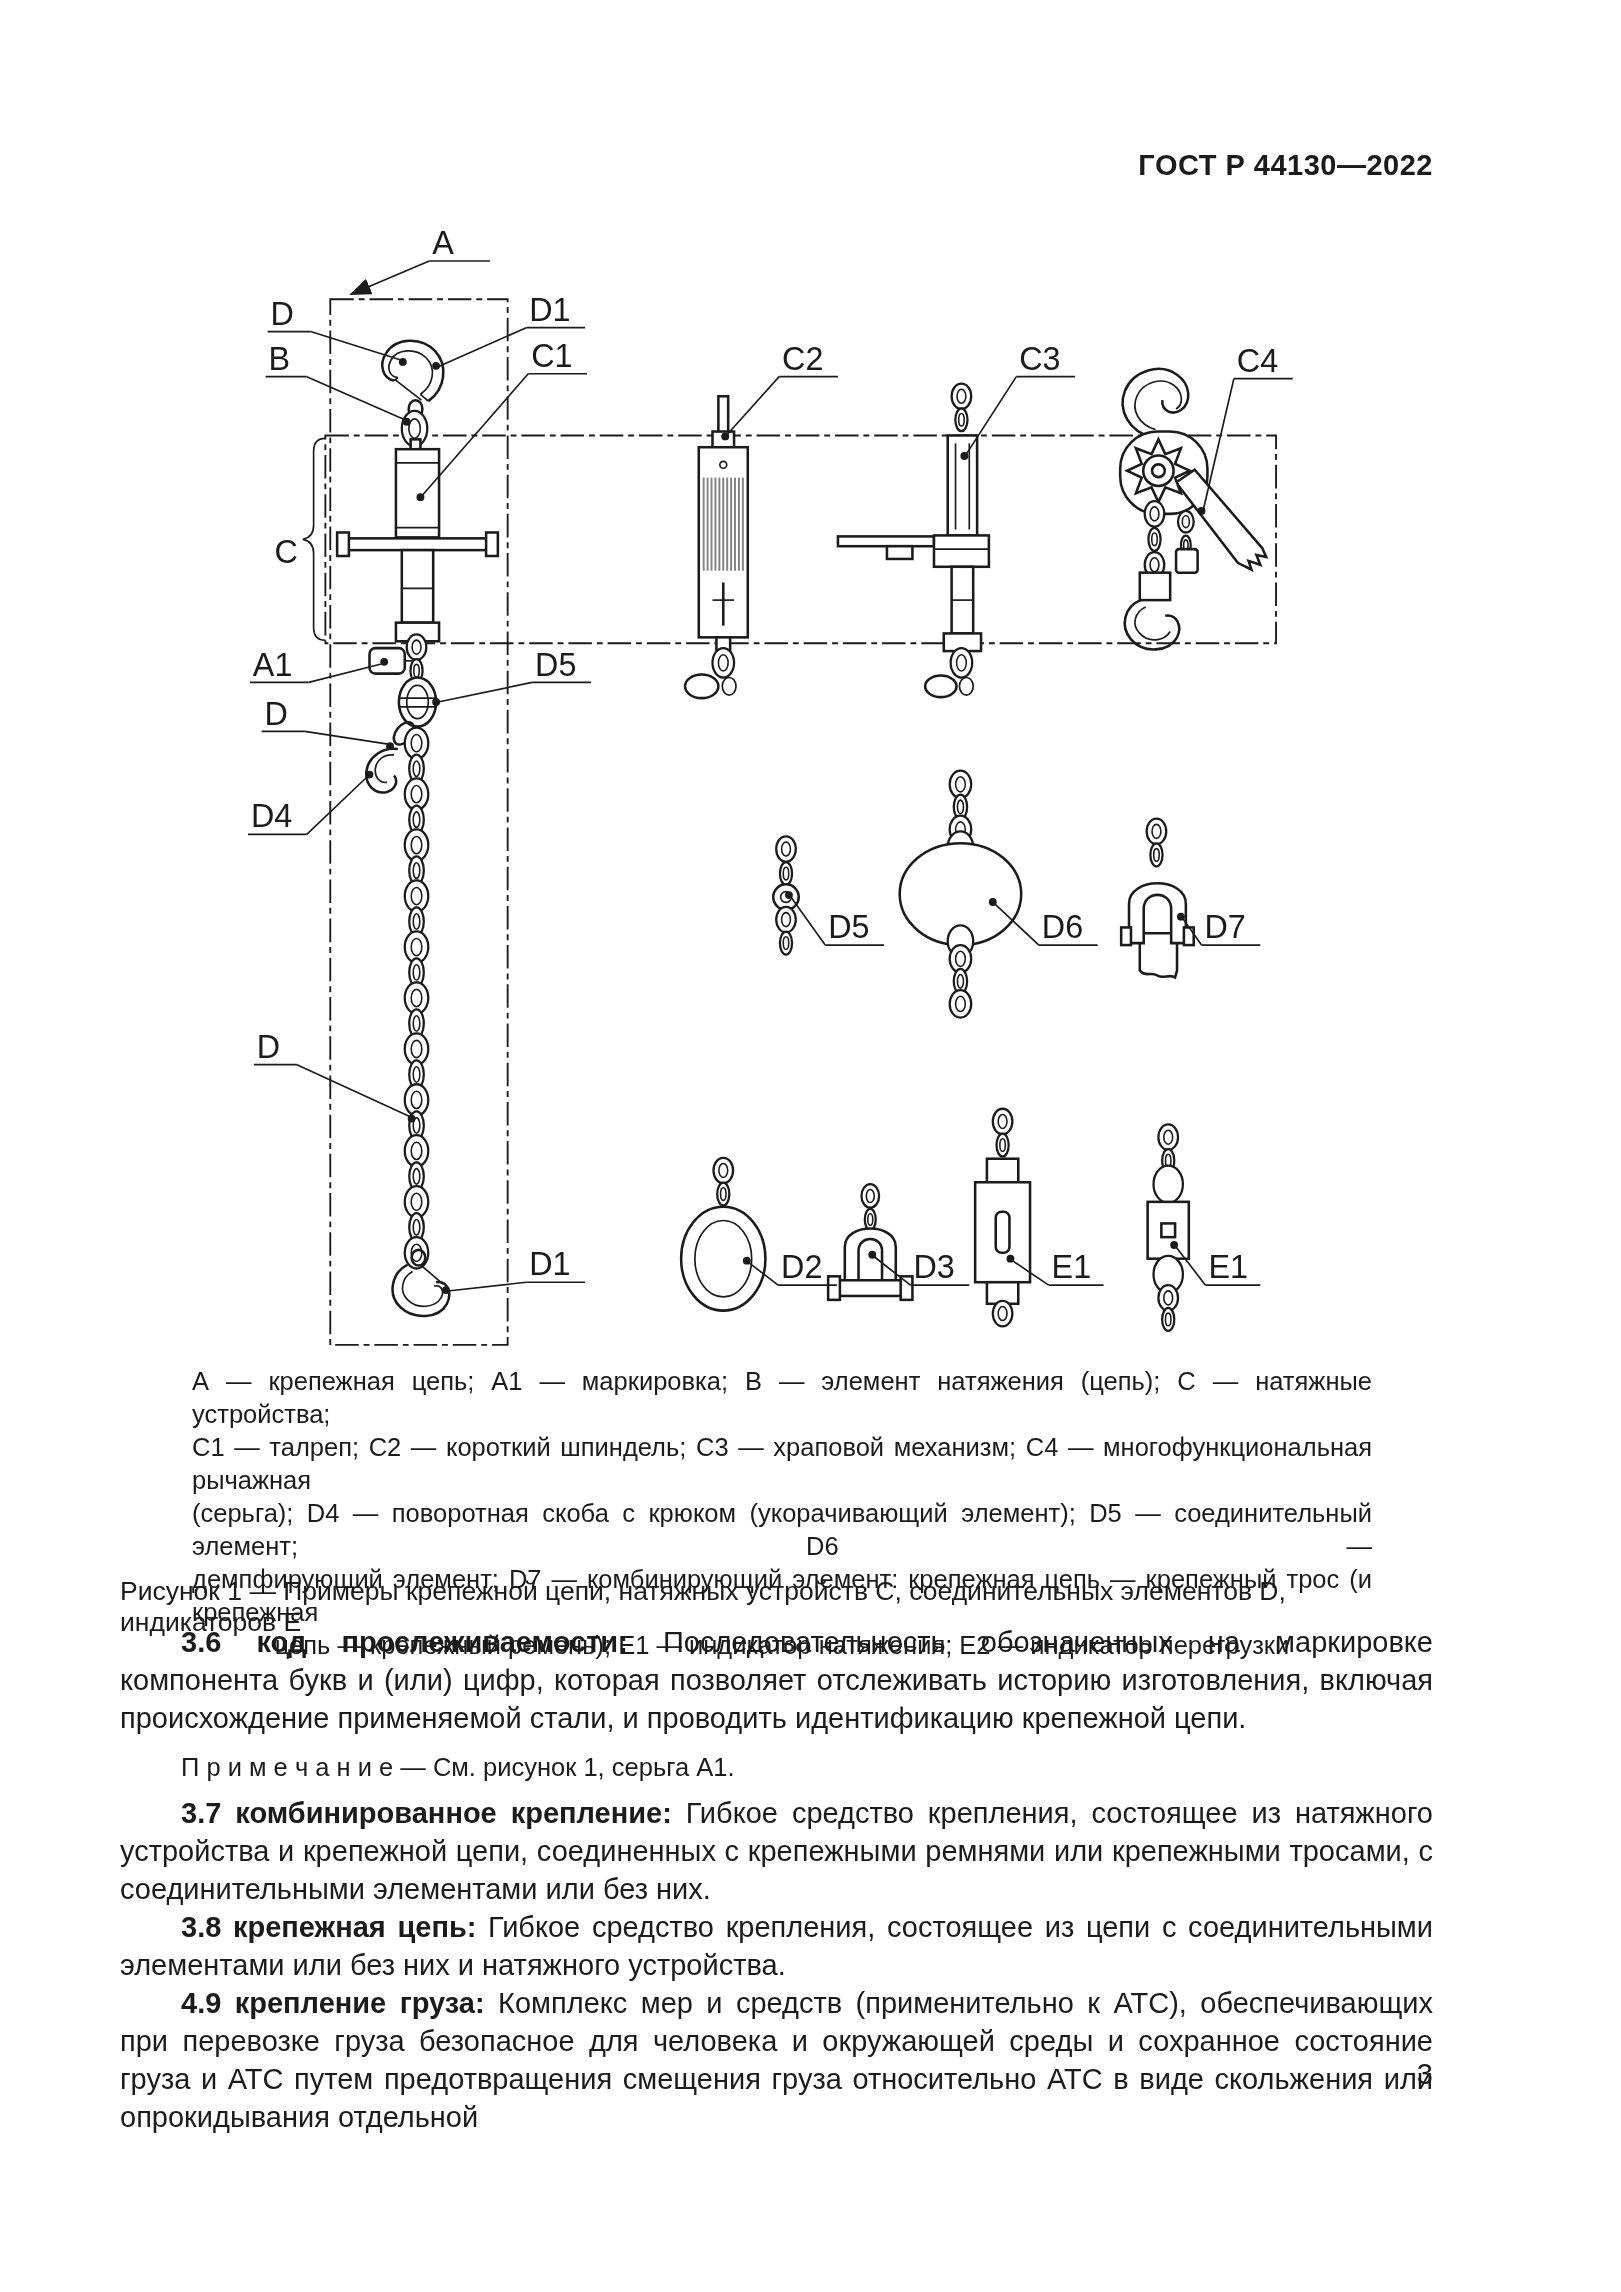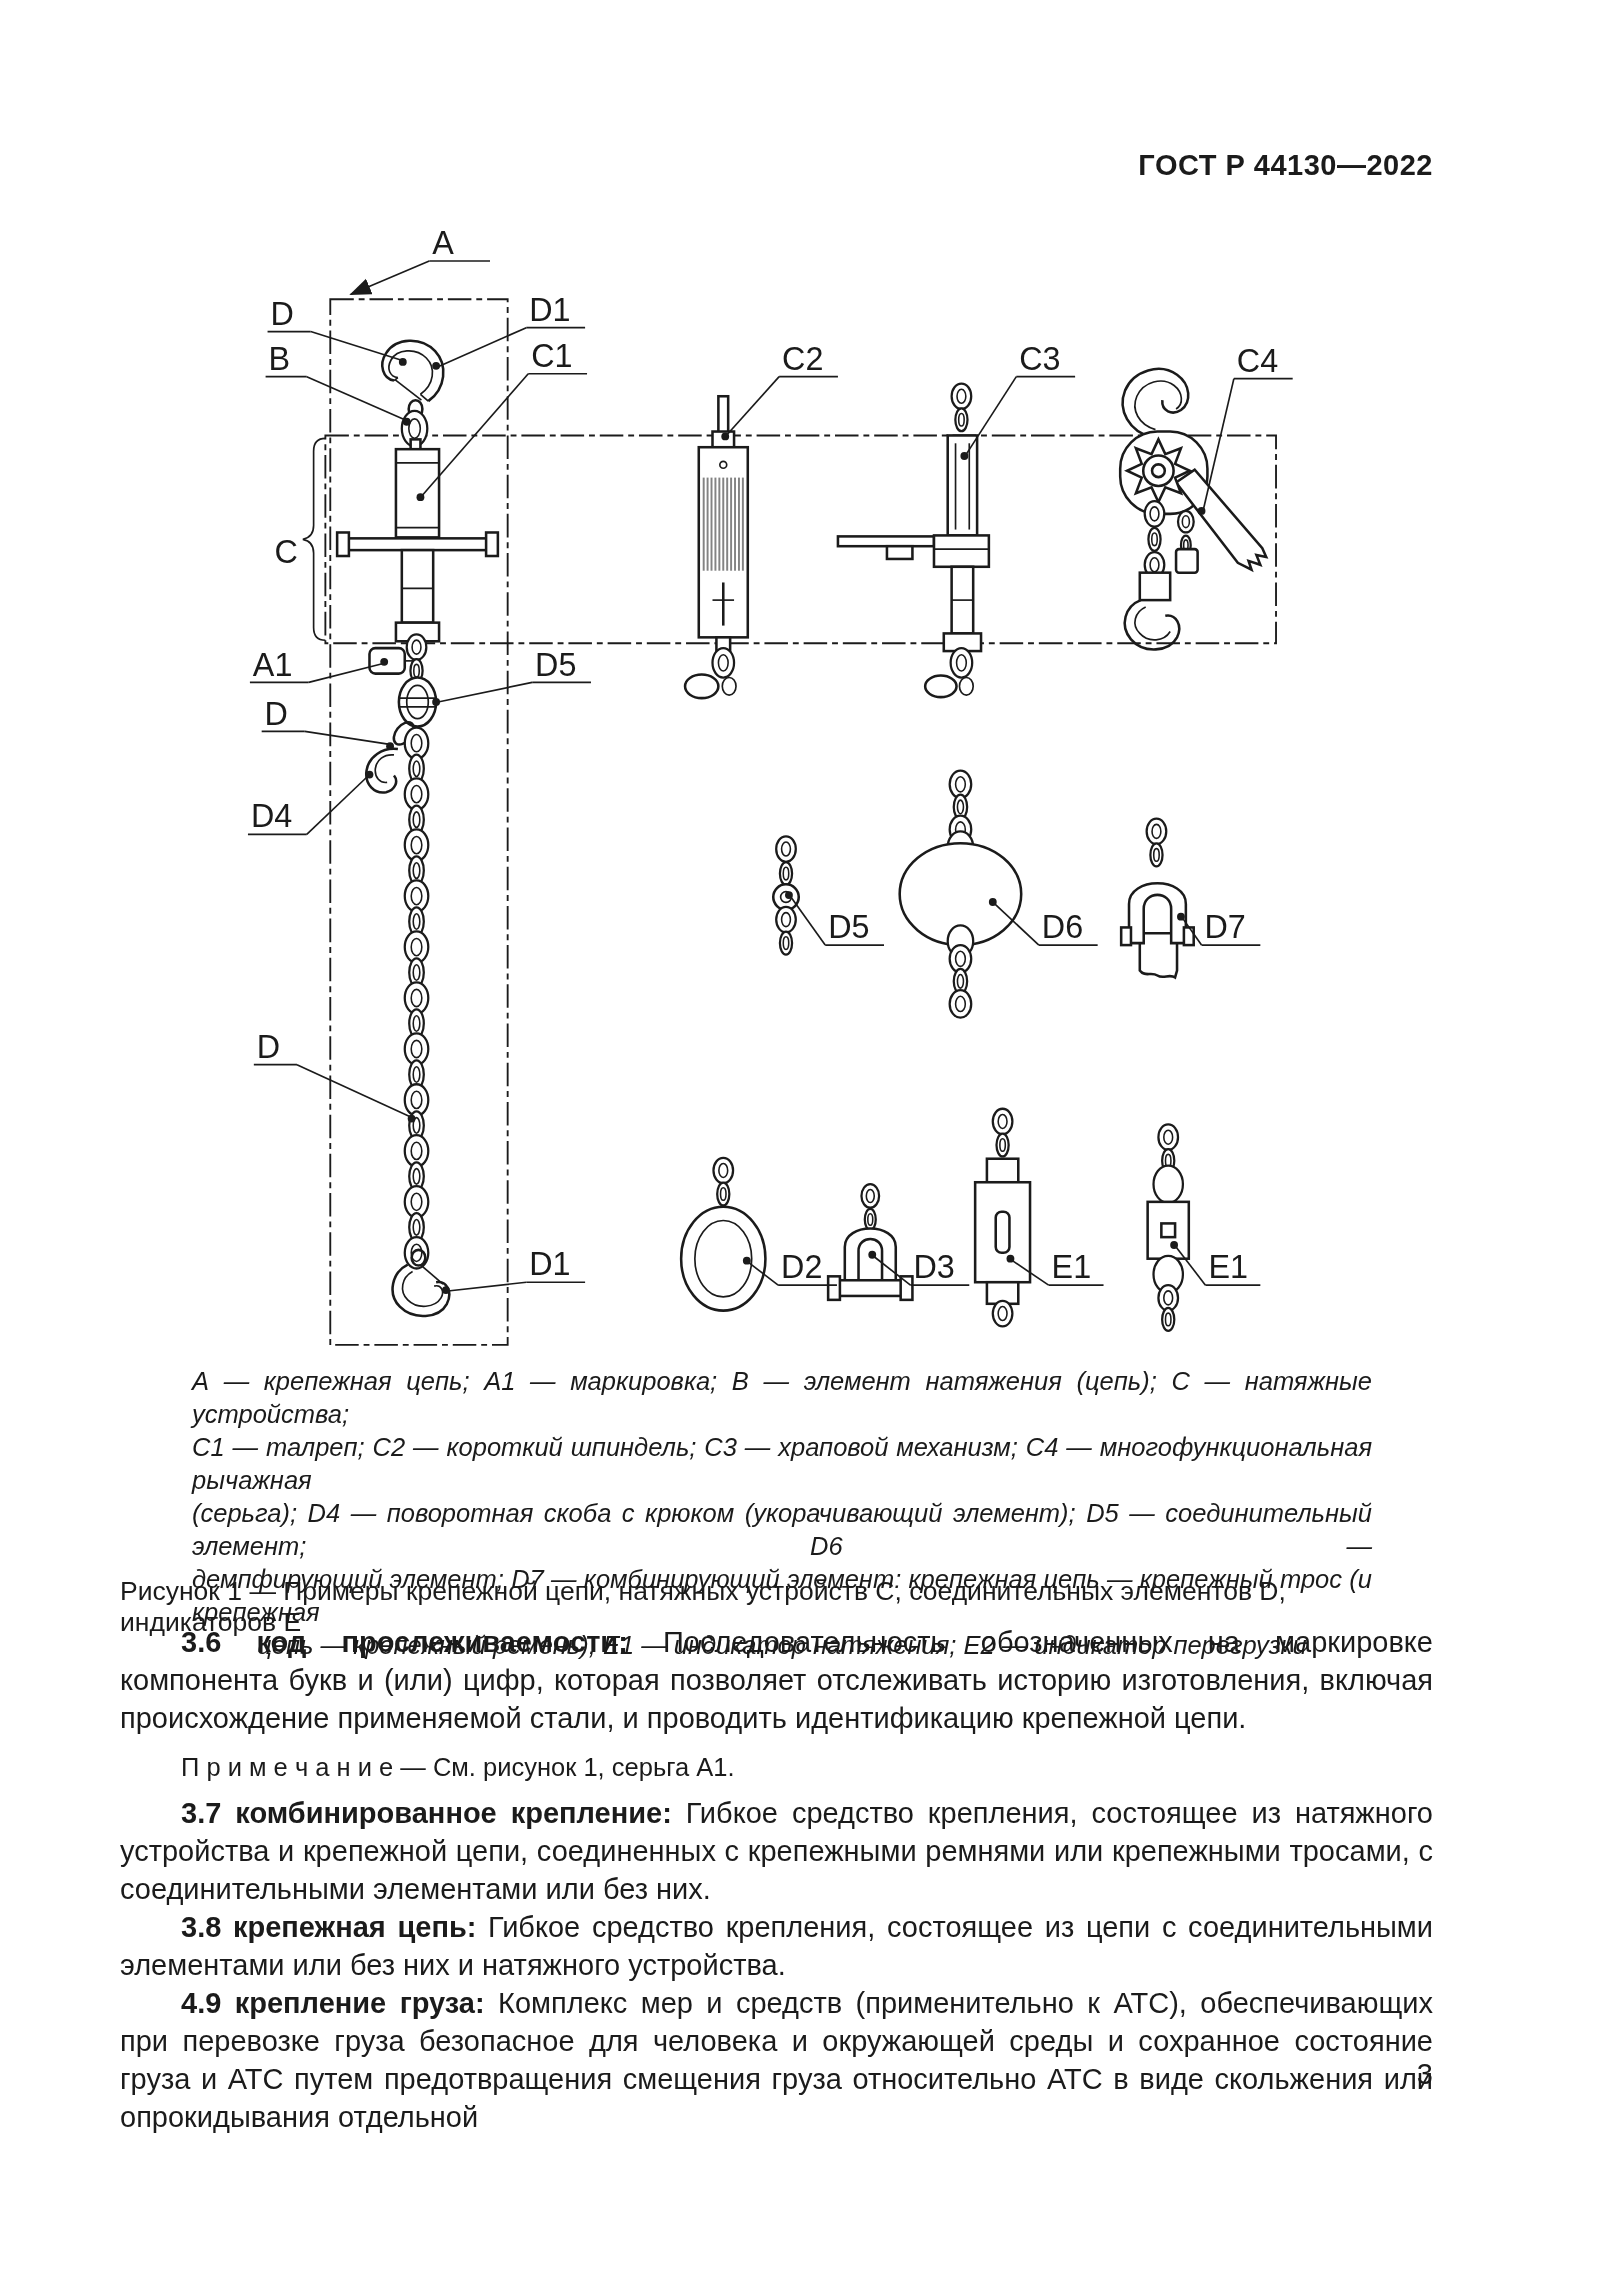--- a/index.html
+++ b/index.html
@@ -12,21 +12,21 @@
   .ol{fill:#ffffff;stroke:#1b1b1b;stroke-width:2.6;}
   .ln{fill:none;stroke:#1b1b1b;stroke-width:2.6;}
   .th{fill:none;stroke:#1b1b1b;stroke-width:1.7;}
   .dd{fill:none;stroke:#1b1b1b;stroke-width:1.9;stroke-dasharray:24 5 6 5;}
   .lbl{font:33px "Liberation Sans", sans-serif;fill:#1b1b1b;}
   .ldr{stroke:#1b1b1b;stroke-width:1.7;fill:none;}
   .dot{fill:#1b1b1b;stroke:none;}
   .lnk{fill:#ffffff;stroke:#1b1b1b;stroke-width:2.3;}
   .lnkh{fill:none;stroke:#1b1b1b;stroke-width:1.6;}
 
-  #caption{position:absolute;top:1365px;left:192px;width:1180px;font-size:25.5px;line-height:33px;font-style:italic;}
+  #caption{position:absolute;top:1365px;left:192px;width:1180px;font-size:25.5px;line-height:33px;}
   .capline{text-align:justify;text-align-last:justify;}
   .capline.last{text-align:justify;text-align-last:center;}
   #figcap{position:absolute;top:1576px;left:120px;width:1313px;text-align:left;font-size:26.5px;}
   #bodytext{position:absolute;top:1623px;left:120px;width:1313px;font-size:29px;line-height:38px;text-align:justify;}
   #bodytext p{margin:0;text-indent:61px;}
   #bodytext .note{font-size:25.5px;line-height:35px;margin:12.7px 0 9.8px 0;}
   #pagenum{position:absolute;top:2058px;right:188px;font-size:29px;}
 </style>
 </head>
 <body>

